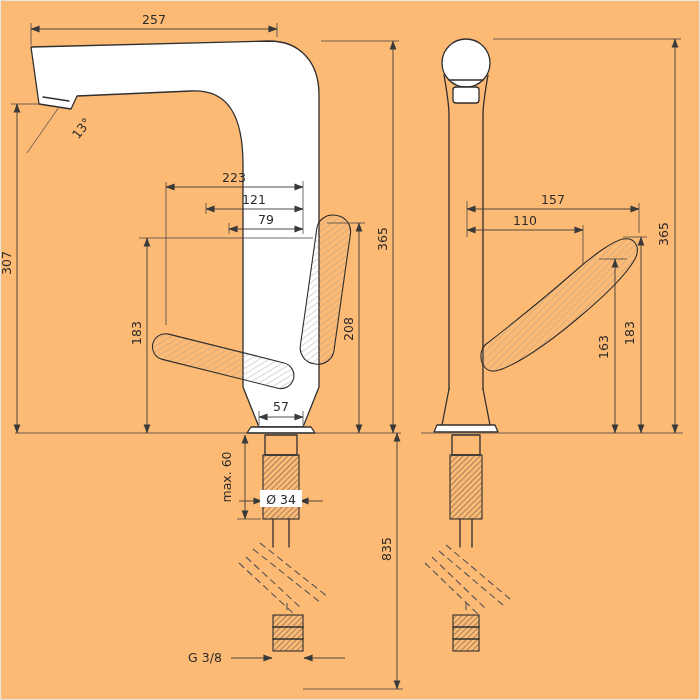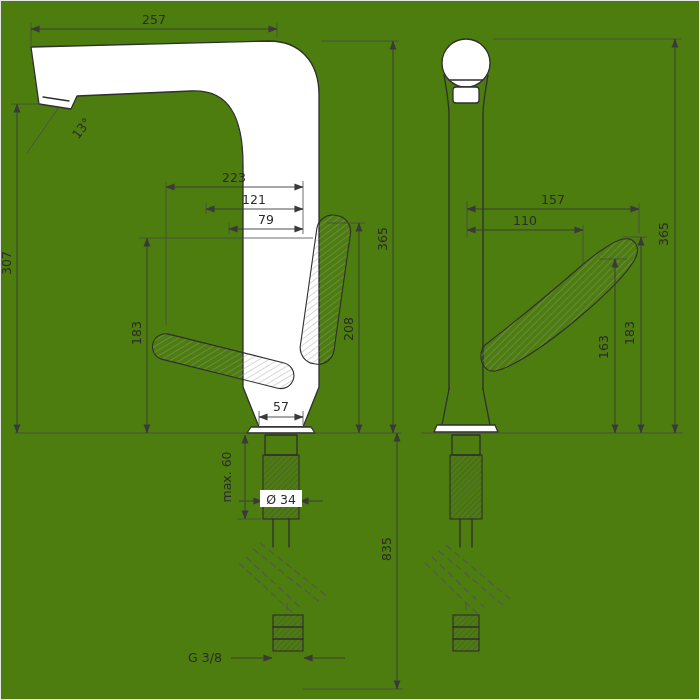--- a/index.html
+++ b/index.html
@@ -1,18 +1,18 @@
 <!DOCTYPE html>
 <html><head>
 <meta charset="utf-8">
 <style>
   html,body{margin:0;padding:0;background:#fff;}
   .canvas{
     width:700px;height:700px;box-sizing:border-box;
-    border:1px solid #e6e6e6;background:#4d7c0f;position:relative;
+    border:1px solid #e6e6e6;background:#fdba74;position:relative;
     font-family:"DejaVu Sans", sans-serif;
   }
   svg{display:block;}
   text{
     font-family:"DejaVu Sans", sans-serif;
     font-size:12.5px;
     fill:#2b2b2b;
   }
   .lbl{text-anchor:middle;}
   .outline{fill:#ffffff;stroke:#2f2f2f;stroke-width:1.3;stroke-linejoin:round;}

